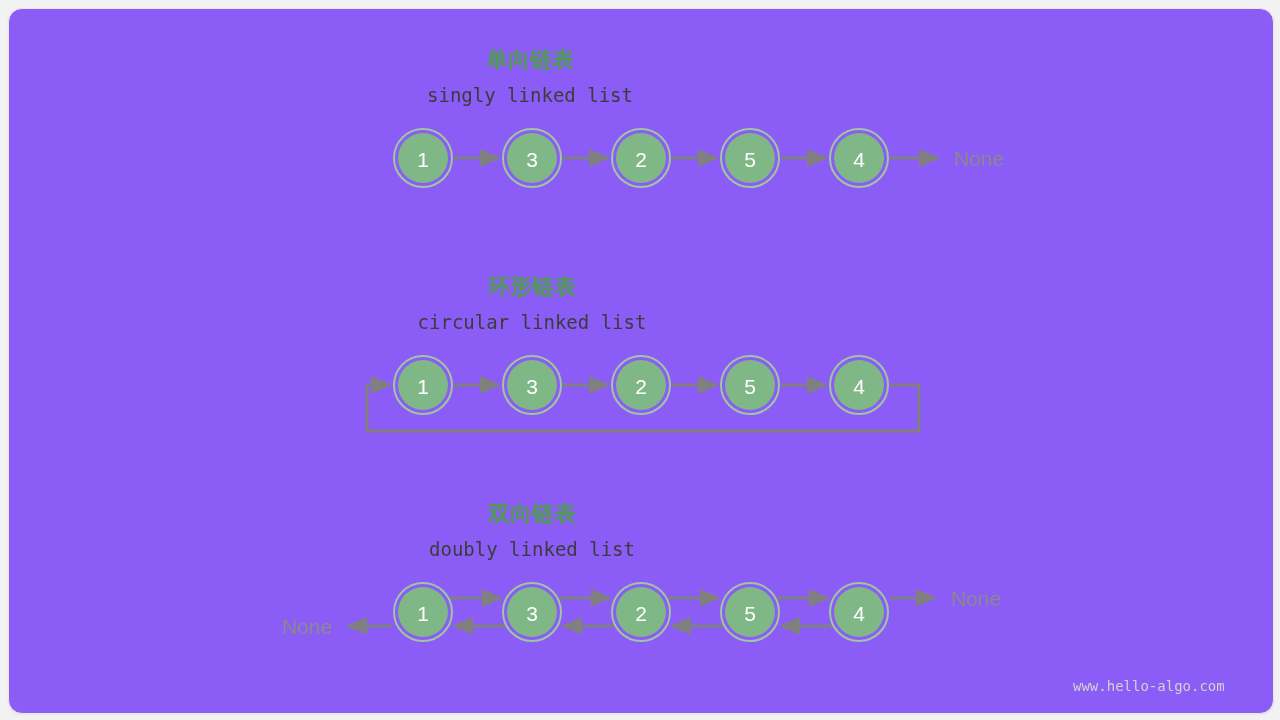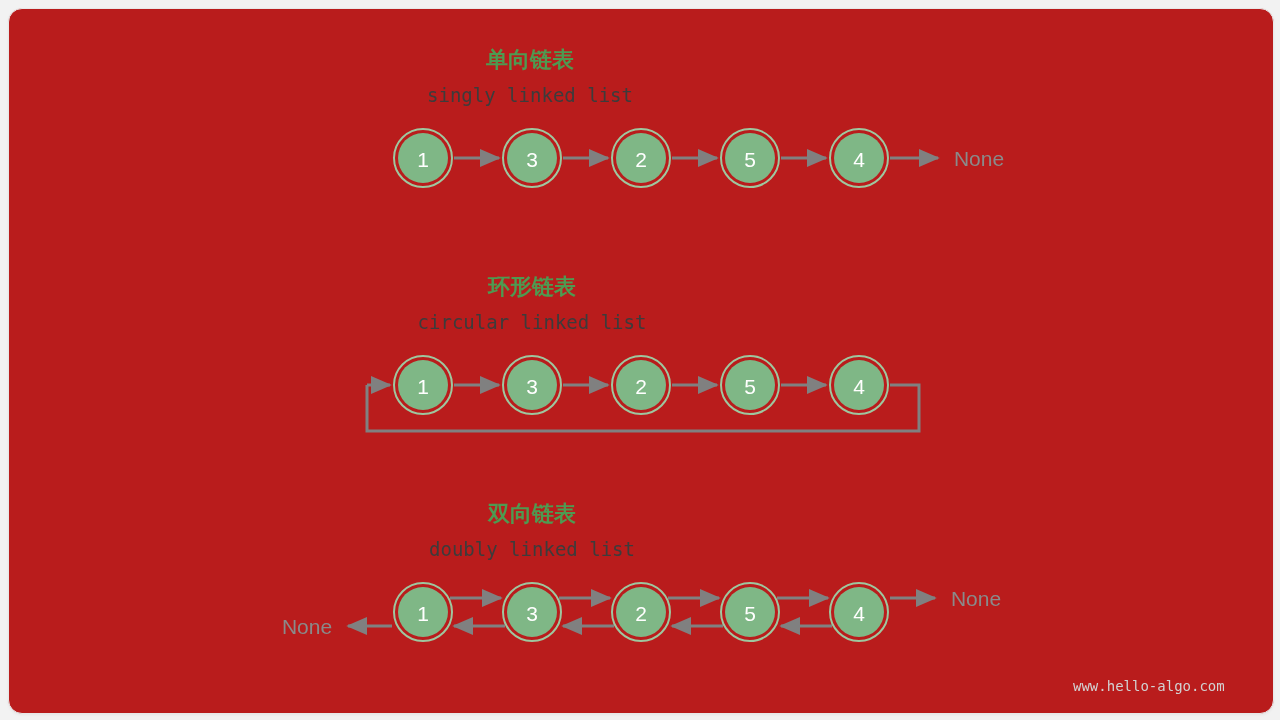--- a/index.html
+++ b/index.html
@@ -10,21 +10,21 @@
     height: 720px;
     overflow: hidden;
     font-family: "Liberation Sans", sans-serif;
   }
   #card {
     position: absolute;
     left: 8px;
     top: 8px;
     width: 1264px;
     height: 704px;
-    background: #b91c1c;
+    background: #8b5cf6;
     border: 1px solid #e8e8e8;
     border-radius: 14px;
     box-shadow: 0 1px 3px rgba(0,0,0,0.05);
     overflow: hidden;
   }
   svg#diagram {
     position: absolute;
     left: -8px;
     top: -8px;
     width: 1280px;

